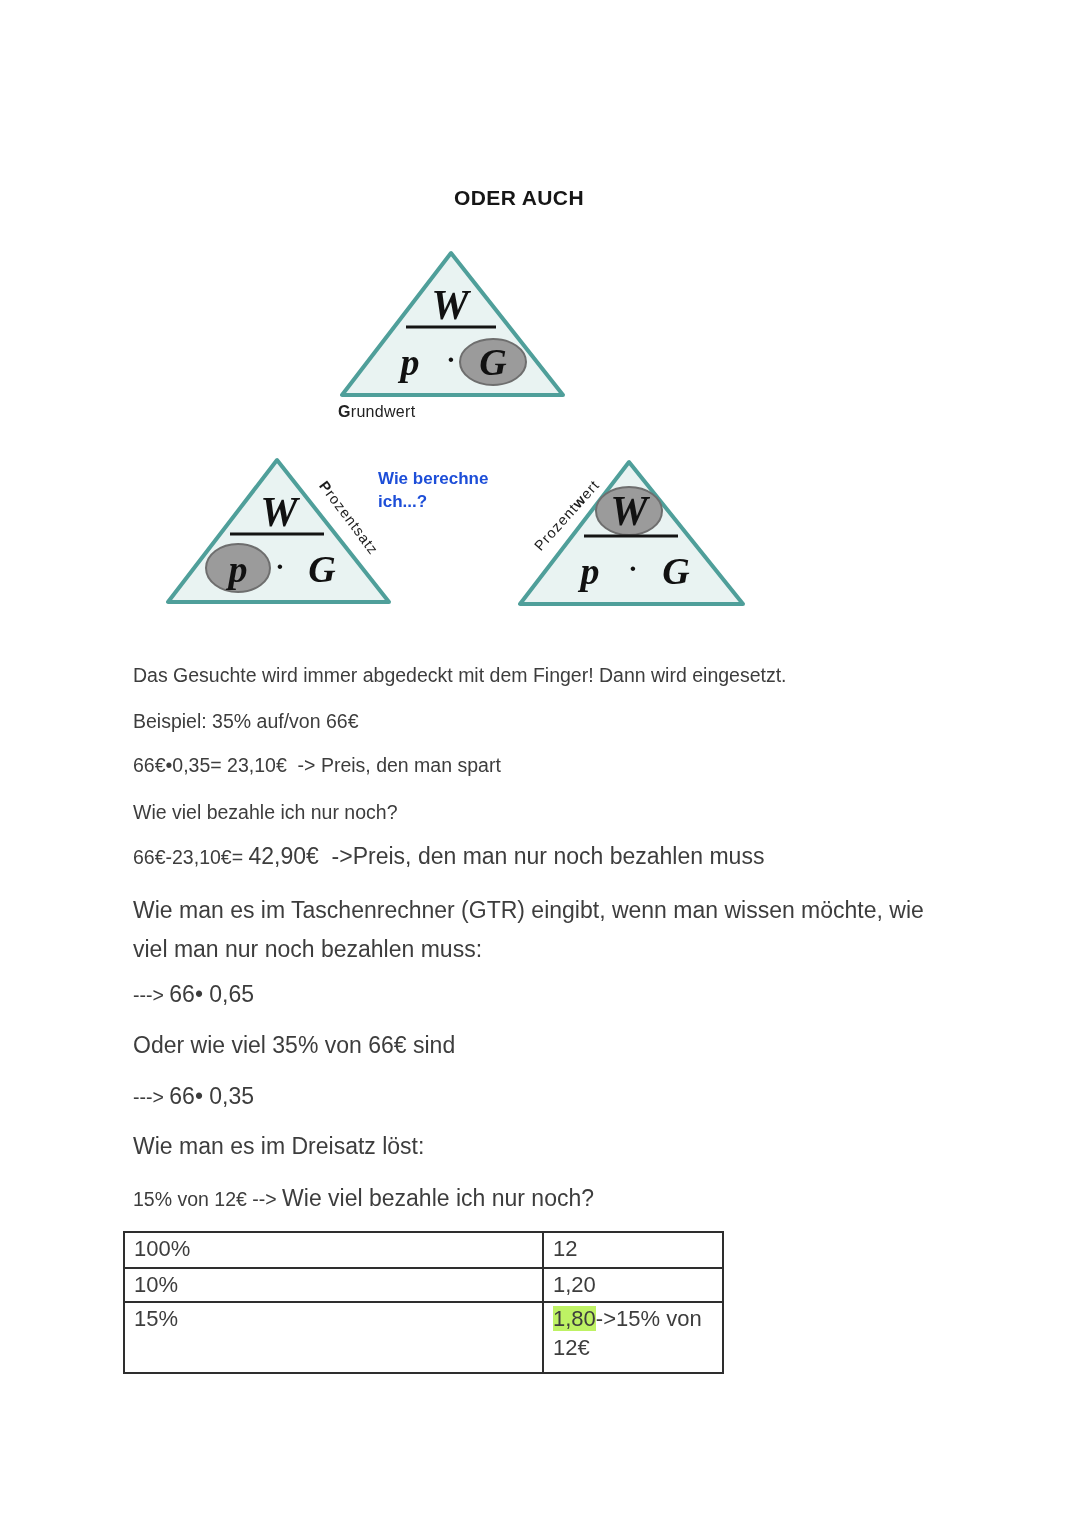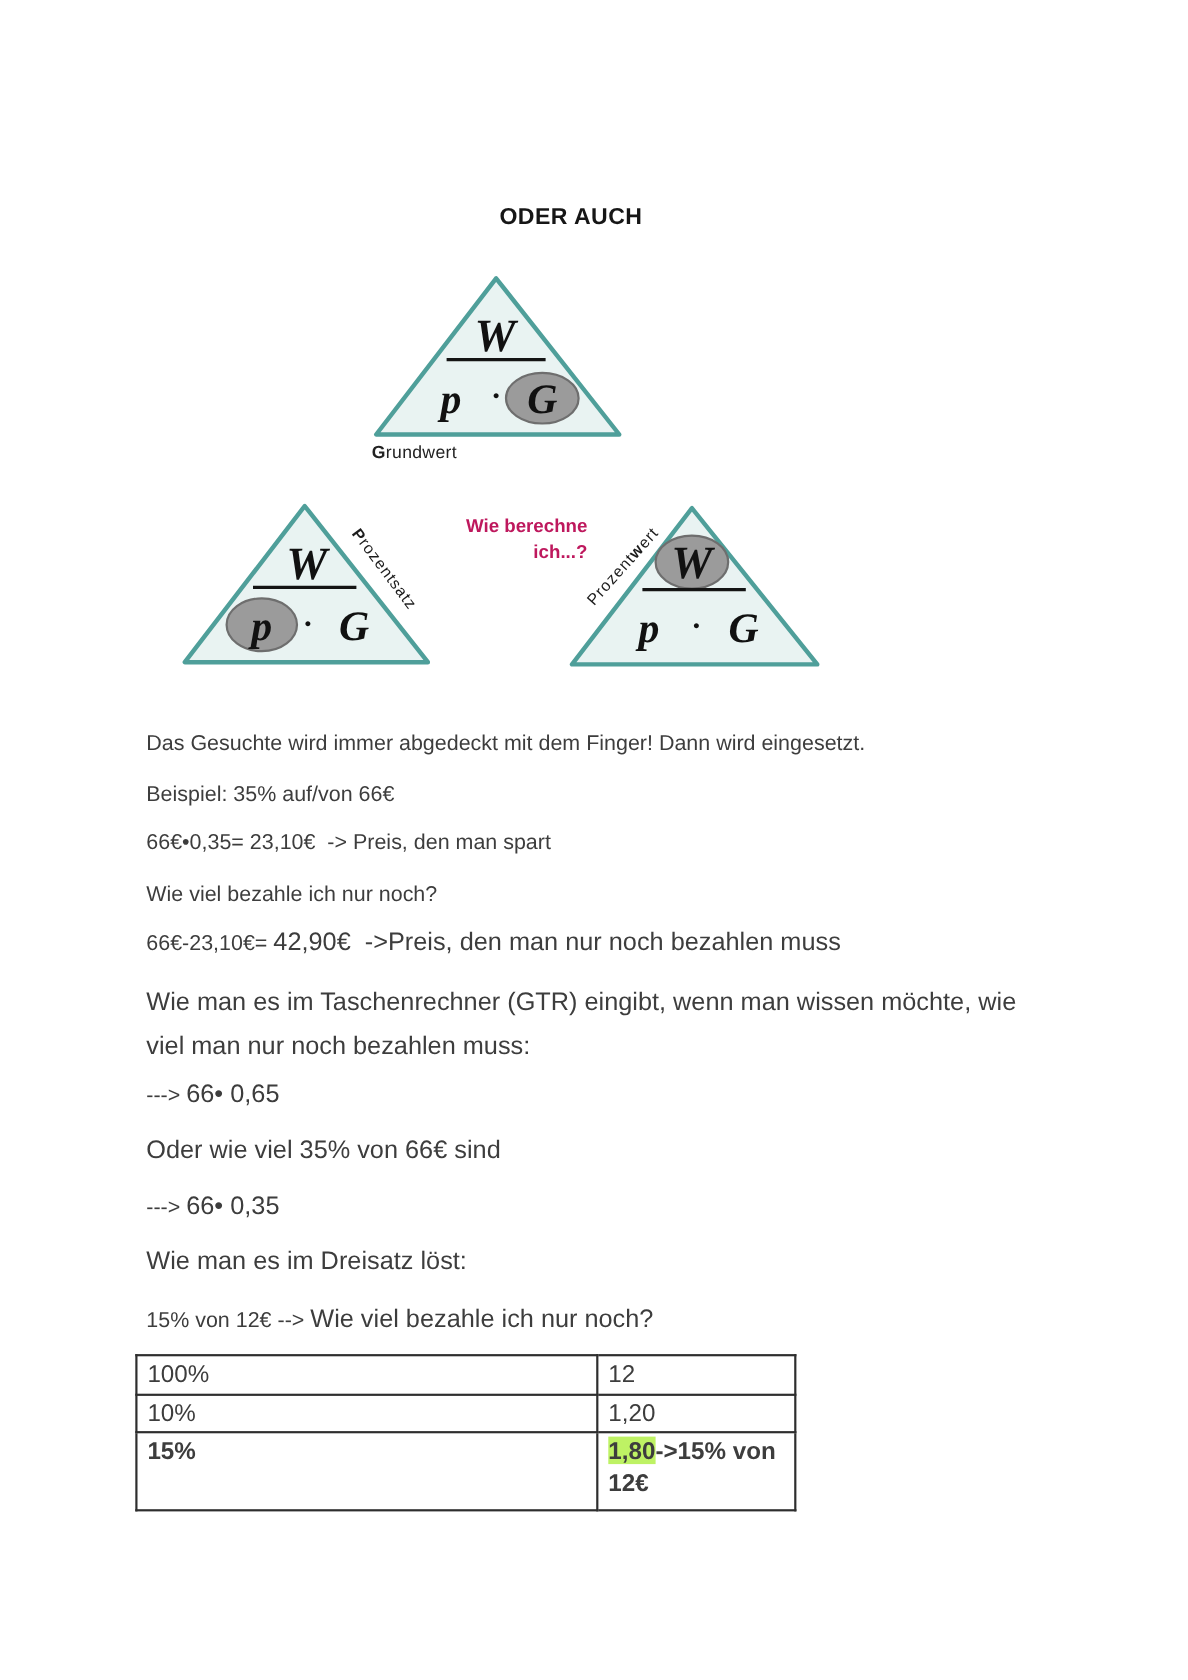--- a/index.html
+++ b/index.html
@@ -24,22 +24,22 @@
   .math-dot {
     font-family:"Liberation Serif", serif; font-weight:700; font-size:28px;
     fill:#111111; text-anchor:middle;
   }
   .tri-label {
     position:absolute; text-align:left; font-size:16px; color:#222222;
     letter-spacing:0.3px;
   }
   .tri-label b, .rot-label b { font-weight:700; }
   .caption {
-    position:absolute; left:378px; top:467px; width:156px; text-align:right;
-    font-size:17px; font-weight:700; color:#be185d; line-height:23px;
+    position:absolute; left:378px; top:467px; width:156px; text-align:left;
+    font-size:17px; font-weight:700; color:#1d4ed8; line-height:23px;
   }
   .rot-label {
     position:absolute; font-size:14.5px; color:#1c1c1c; letter-spacing:1px;
     white-space:nowrap; transform-origin:0 0;
   }
   .rot-prozentsatz { left:329px; top:478px; transform:rotate(53deg); }
   .rot-prozentwert { left:531px; top:543px; transform:rotate(-48deg); }
   .bline { position:absolute; left:133px; white-space:pre-wrap; line-height:1.25; }
   .sm { font-size:19.5px; font-weight:300; }
   .bg { font-size:23px; font-weight:300; }
@@ -49,21 +49,21 @@
     table-layout:fixed;
   }
   .dreisatz td {
     border:2px solid #2e2e2e; font-size:22px; font-weight:300; color:#3d3d3d;
     padding:1px 8px 2px 9px; vertical-align:top; line-height:29px;
   }
   .c1 { width:400px; }
   .c2 { width:161px;border-radius:14px; }
   .r1 td { height:31px; }
   .r2 td { height:29px; }
-  .r3 td { height:66px;font-weight:bold; }
+  .r3 td { height:66px; }
   .hl { background:#bef264; }
 </style>
 </head>
 <body>
 
 <div class="page">
 
   <div class="title">ODER AUCH</div>
 
   <svg class="tri" style="left:338px;top:249px" width="229" height="152" viewBox="0 0 229 152">

